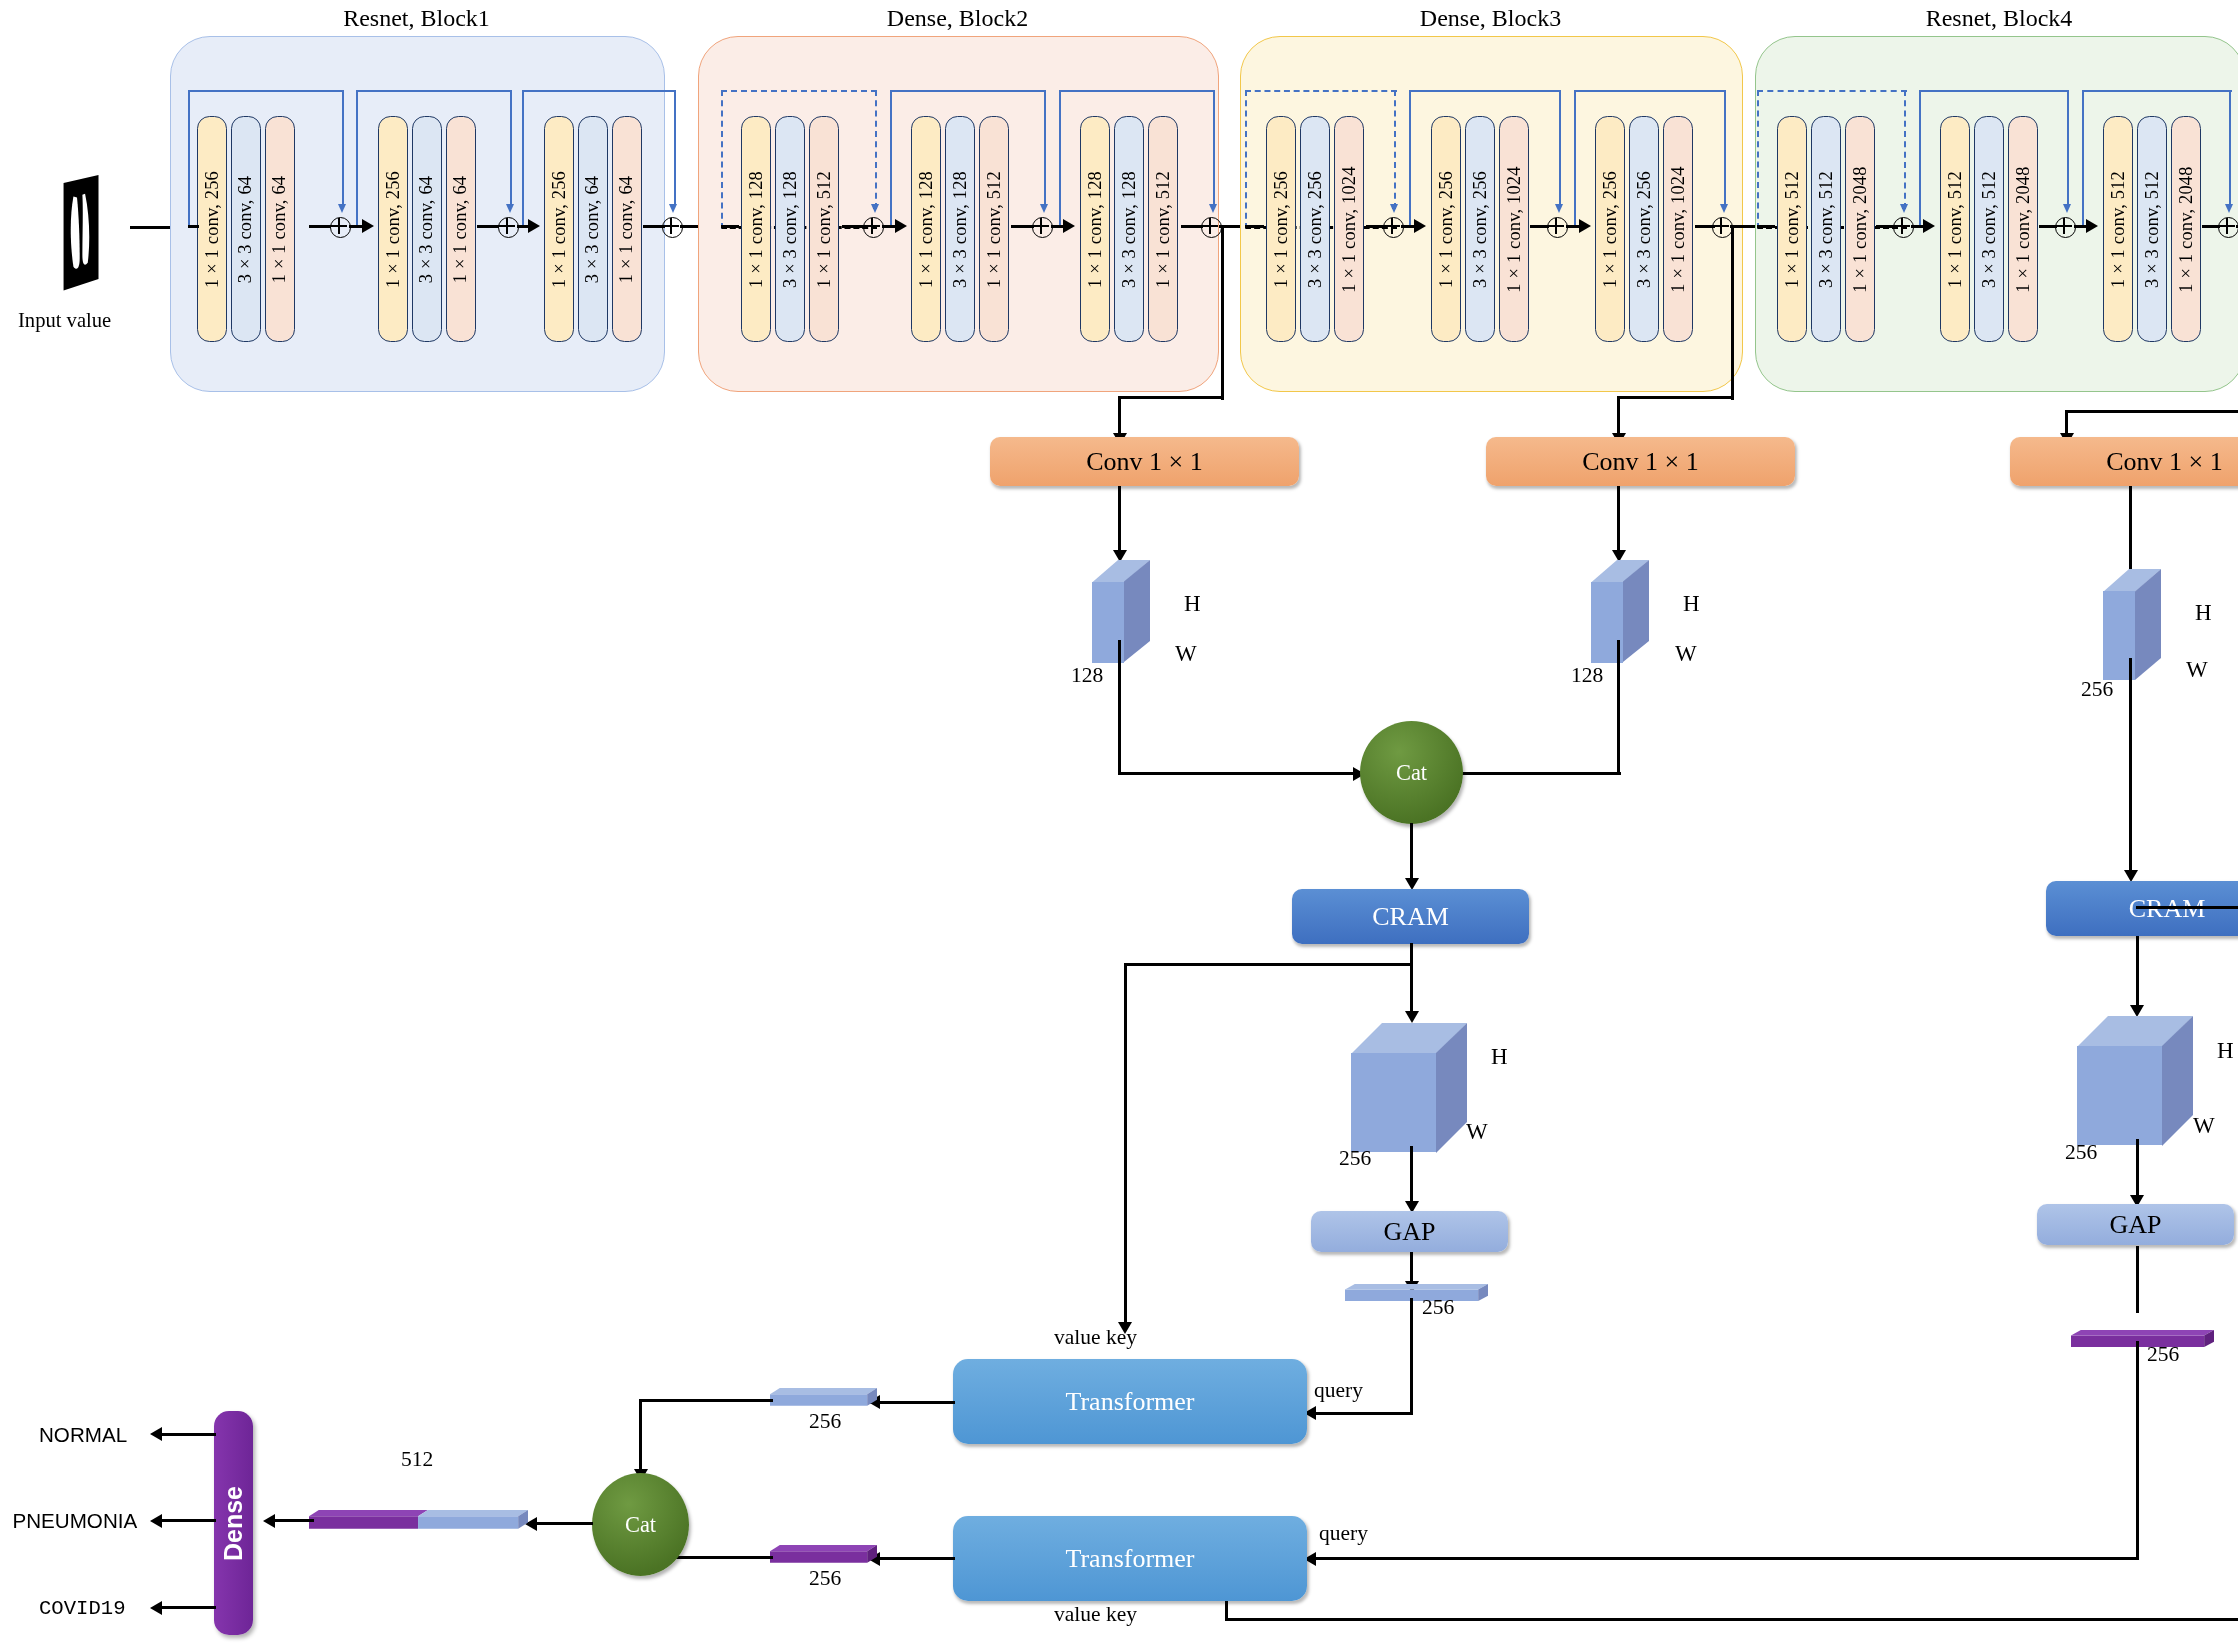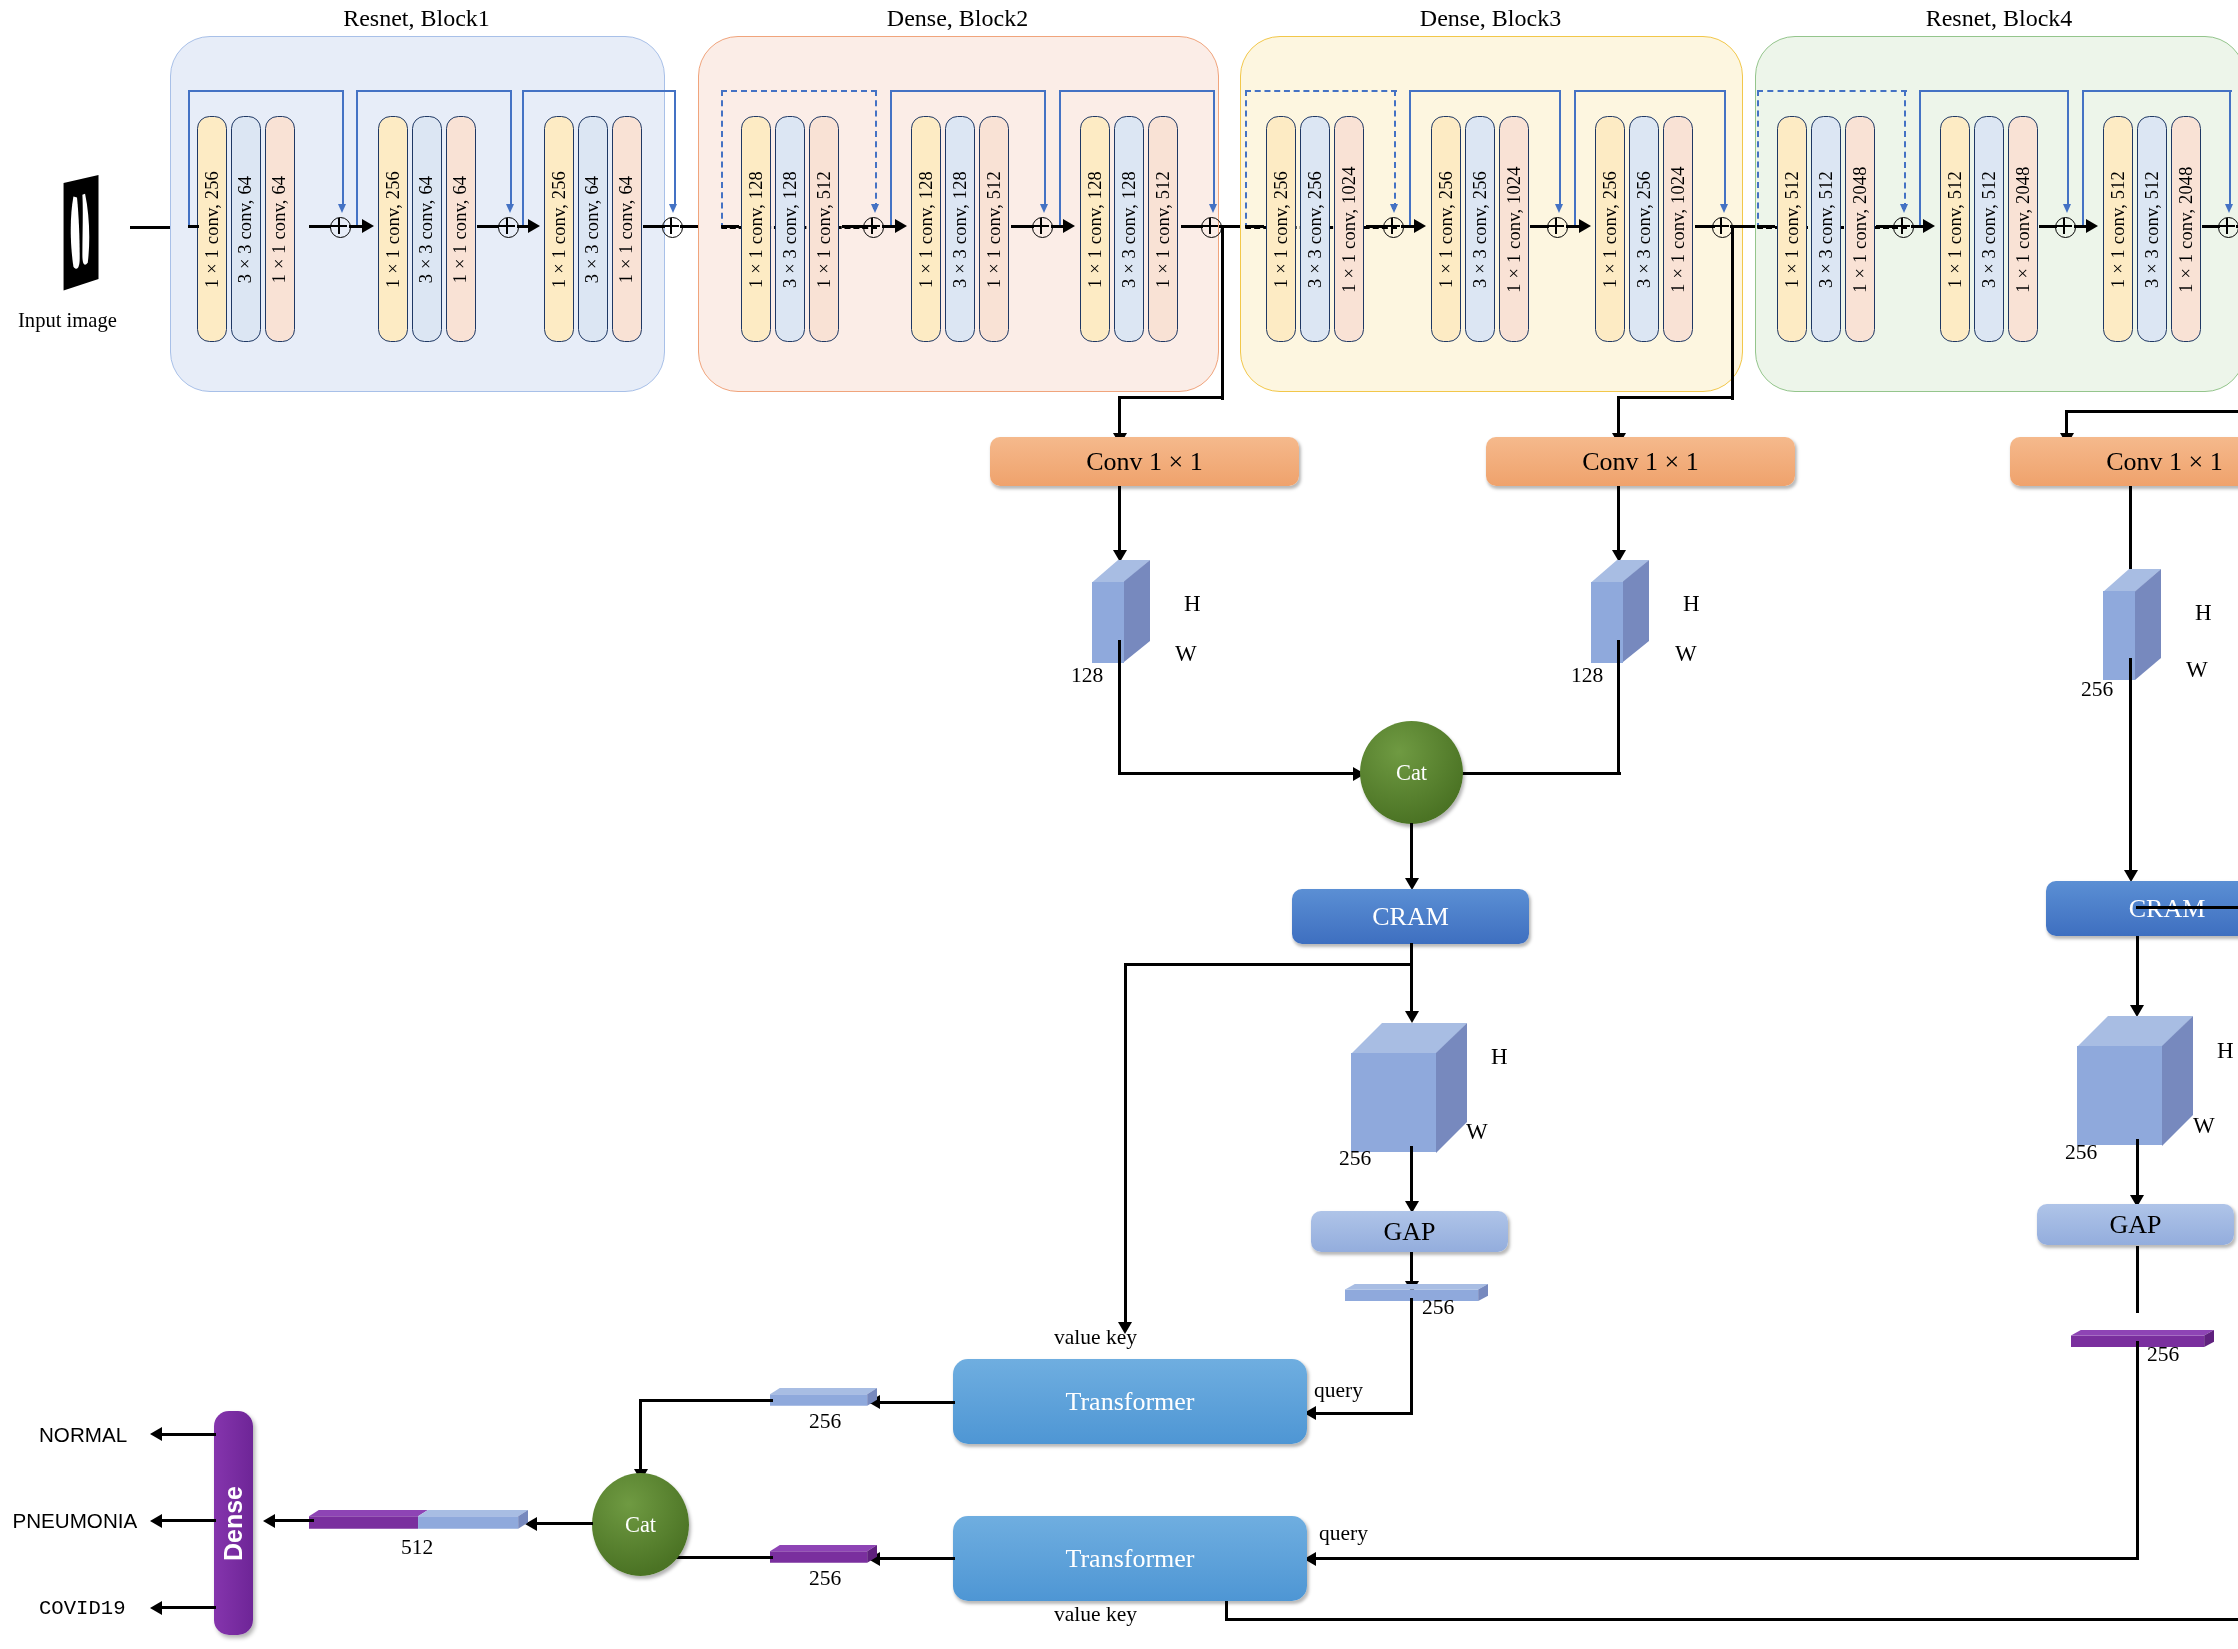--- a/index.html
+++ b/index.html
@@ -102,21 +102,21 @@
 
 <div class="canvas">
 
   <div class="xray abs" style="left:50px;top:175px;width:54px;height:121px;">
     <svg width="54" height="121" viewBox="0 0 120 270">
       <polygon points="30,18 108,0 108,232 30,258" fill="#000000"></polygon>
       <path d="M52 48 C44 92 44 150 52 205 C60 215 66 208 66 186 C66 140 64 88 60 50 Z" fill="#ffffff"></path>
       <path d="M78 42 C88 90 90 146 84 196 C76 206 72 198 72 178 C72 130 74 80 72 44 Z" fill="#ffffff"></path>
     </svg>
   </div>
-  <div class="lbl lbl-input" style="left:18px;top:309px;">Input image</div>
+  <div class="lbl lbl-input" style="left:18px;top:309px;">Input value</div>
 
   <div class="ln hline" style="left:130px;top:226px;width:45px;"></div>
   <div class="ar-r" style="left:174px;top:221px;"></div>
 
   <div class="rblock-title" style="left:170px;top:4.5px;width:493px;">Resnet, Block1</div>
   <div class="rblock" style="left:170px;top:36px;width:493px;height:354px;background:#E7EDF8;border-color:#A8C0E8;"></div>
 
   <div class="skip" style="left:188px;top:90px;width:154px;height:134px;border-right:none;"></div>
   <div class="skip" style="left:340px;top:90px;width:2.2px;height:116px;border-left:none;border-right:2.2px solid #4472C4;border-top:none;"></div>
   <div class="skiparrow" style="left:338px;top:204px;"></div>
@@ -582,21 +582,21 @@
   <div class="ar-l" style="left:525px;top:1517px;"></div>
   <div class="fbar" style="left:309px;top:1510px;width:219px;height:20.6px;">
     <svg width="219" height="20.6" viewBox="0 0 490 46">
       <polygon points="0,14 244,14 244,42 0,42" fill="#7A2F9E"></polygon>
       <polygon points="0,14 22,0 266,0 244,14" fill="#8E44B5"></polygon>
       <polygon points="244,14 468,14 468,42 244,42" fill="#8FA9DC"></polygon>
       <polygon points="244,14 266,0 490,0 468,14" fill="#A8BDE3"></polygon>
       <polygon points="468,14 490,0 490,28 468,42" fill="#7789BE"></polygon>
     </svg>
   </div>
-  <div class="lbl lbl-num" style="left:401px;top:1535px;">512</div>
+  <div class="lbl lbl-num" style="left:401px;top:1447px;">512</div>
   <div class="ln hline" style="left:269px;top:1519px;width:45px;"></div>
   <div class="ar-l" style="left:263px;top:1514px;"></div>
 
   <div class="dense" style="left:214px;top:1411px;width:39px;height:224px;">
     <span>Dense</span>
   </div>
 
   <div class="ln hline" style="left:157px;top:1433px;width:59px;"></div>
   <div class="ar-l" style="left:150px;top:1427px;"></div>
   <div class="lbl lbl-cls" style="left:39px;top:1423px;">NORMAL</div>

